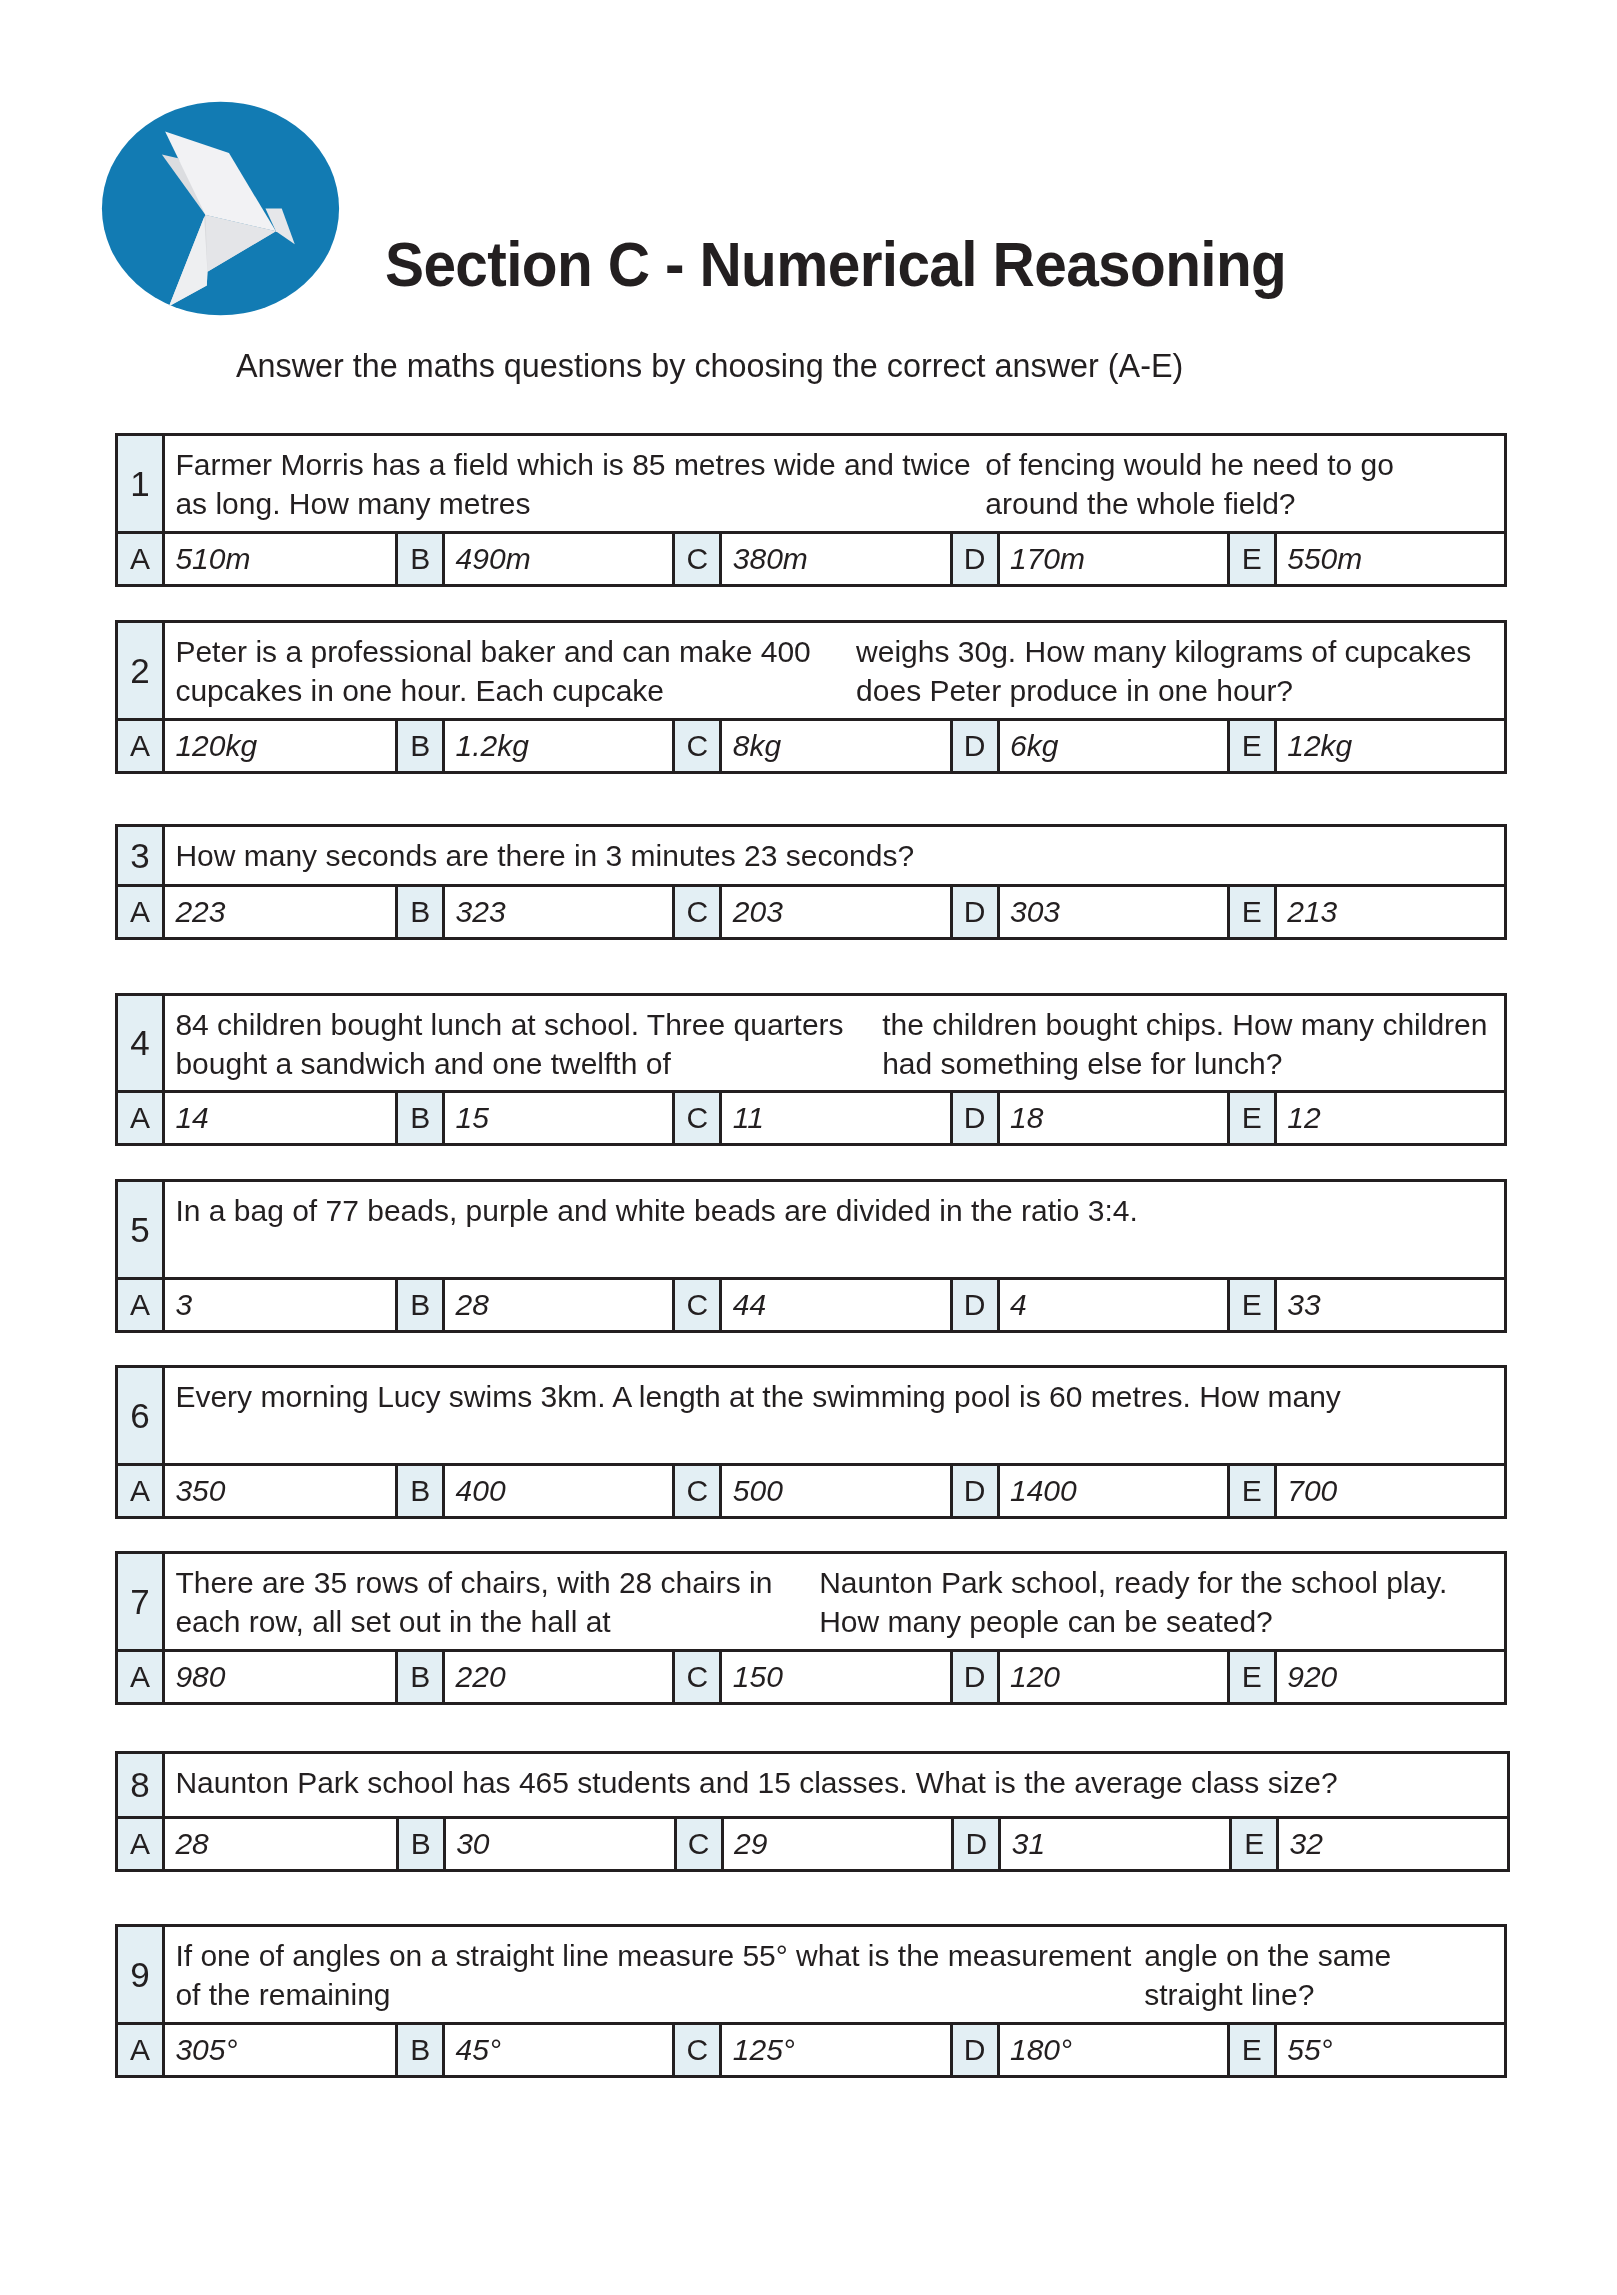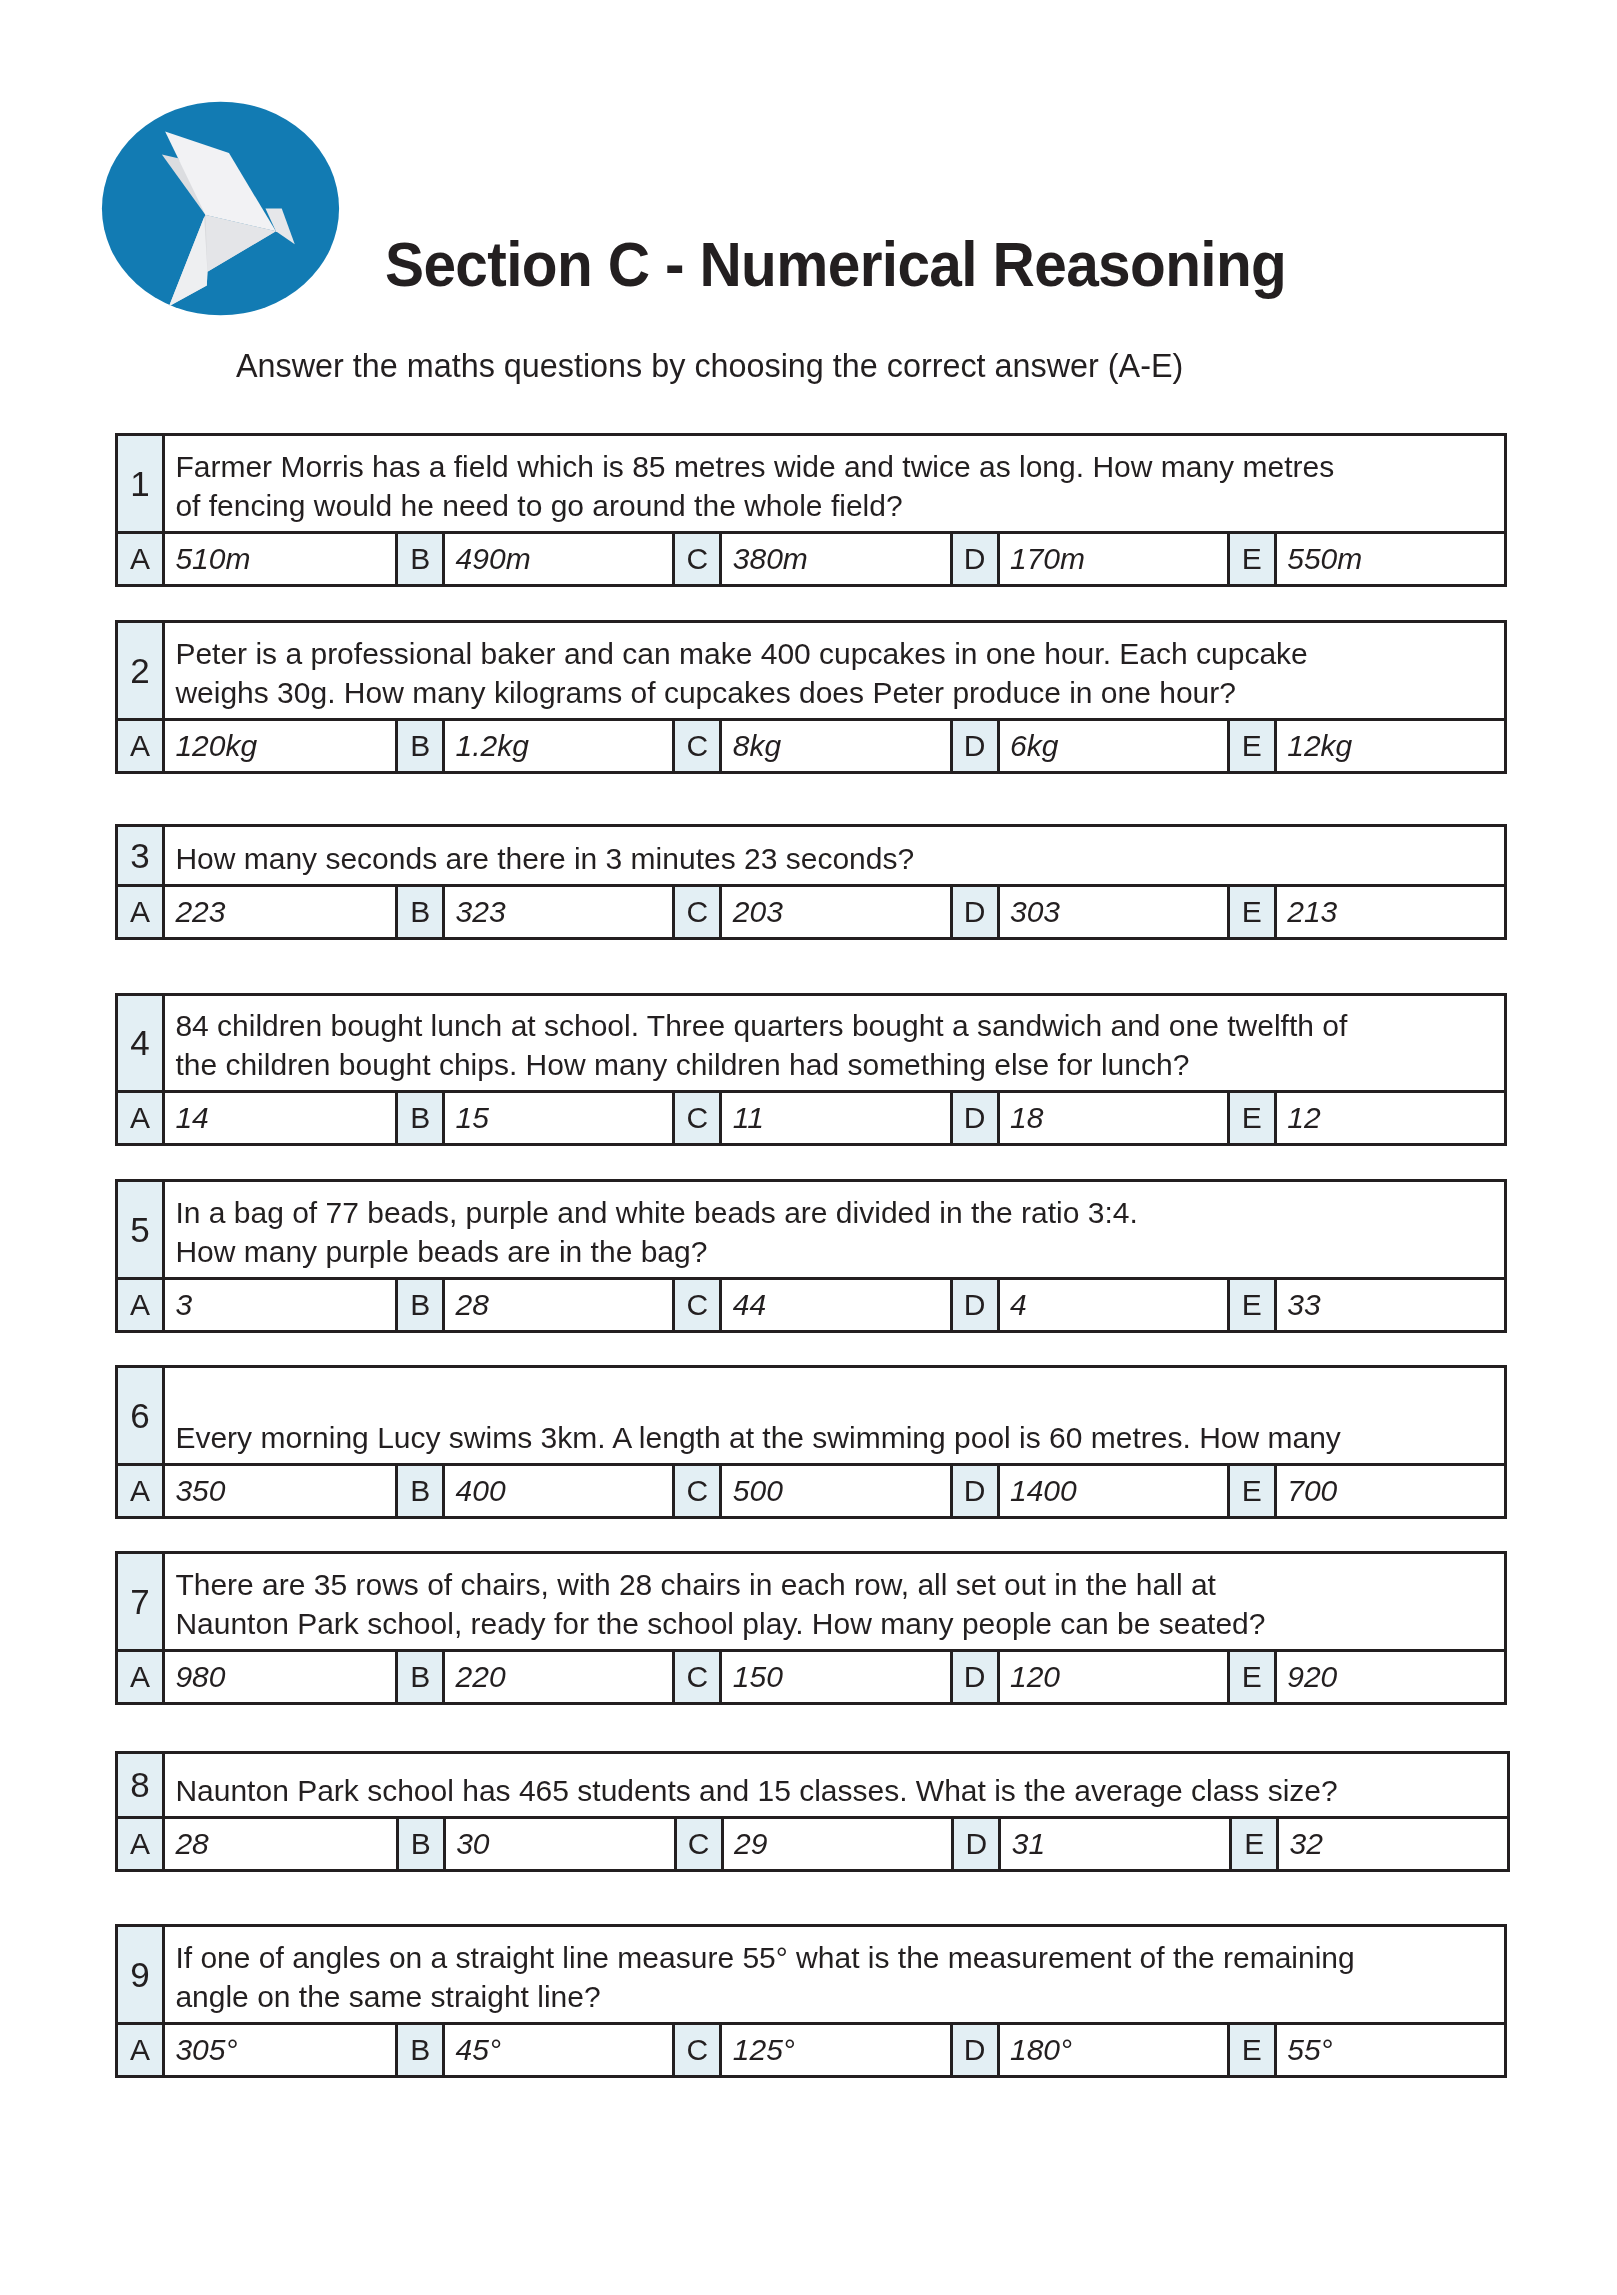--- a/index.html
+++ b/index.html
@@ -11,21 +11,21 @@
            transform: scaleX(0.93); transform-origin: left top; }
   .subtitle { position: absolute; left: 236px; top: 347px; font-size: 33px; white-space: nowrap;
               color: #231f20; transform: scaleX(0.98); transform-origin: left top; }
   .q { position: absolute; left: 115px; width: 1392px; box-sizing: border-box;
        border: 3.9px solid #231f20; background: #fff; }
   .q-row { display: flex; box-sizing: border-box; }
   .q-top { border-bottom: 3.9px solid #231f20; }
   .num { width: 44px; flex: 0 0 44px; background: #e3eff4; border-right: 3.3px solid #231f20;
          display: flex; align-items: center; justify-content: center; font-size: 35px; }
   .qtext { flex: 1; padding: 9px 10.4px 6.5px 10.4px; font-size: 30px; line-height: 39px;
-           display: flex; flex-direction: column; justify-content: flex-end; }
+           display: flex; flex-direction: row; justify-content: flex-start; }
   .opt { display: flex; flex: 1; }
   .opt + .opt .letter { border-left: 3.3px solid #231f20; }
   .letter { width: 44px; flex: 0 0 44px; background: #e3eff4; border-right: 3.3px solid #231f20;
             display: flex; align-items: center; justify-content: center; font-size: 30px; box-sizing: content-box; }
   .opt .val { flex: 1; display: flex; align-items: center; padding-left: 10.4px; font-size: 30px; font-style: italic; }
 </style>
 </head>
 <body>
 
 <div class="logo">
@@ -175,21 +175,20 @@
           <span class="val">12</span>
         </div>
     </div>
   </div>
 
   <div class="q" style="top:1179px;">
     <div class="q-row q-top" style="height:98px;">
       <div class="num">5</div>
       <div class="qtext">
         <span>In a bag of 77 beads, purple and white beads are divided in the ratio 3:4.</span>
-        <span>How many purple beads are in the bag?</span>
       </div>
     </div>
     <div class="q-row" style="height:50px;">
       <div class="opt">
           <span class="letter">A</span>
           <span class="val">3</span>
         </div>
       <div class="opt">
           <span class="letter">B</span>
           <span class="val">28</span>

